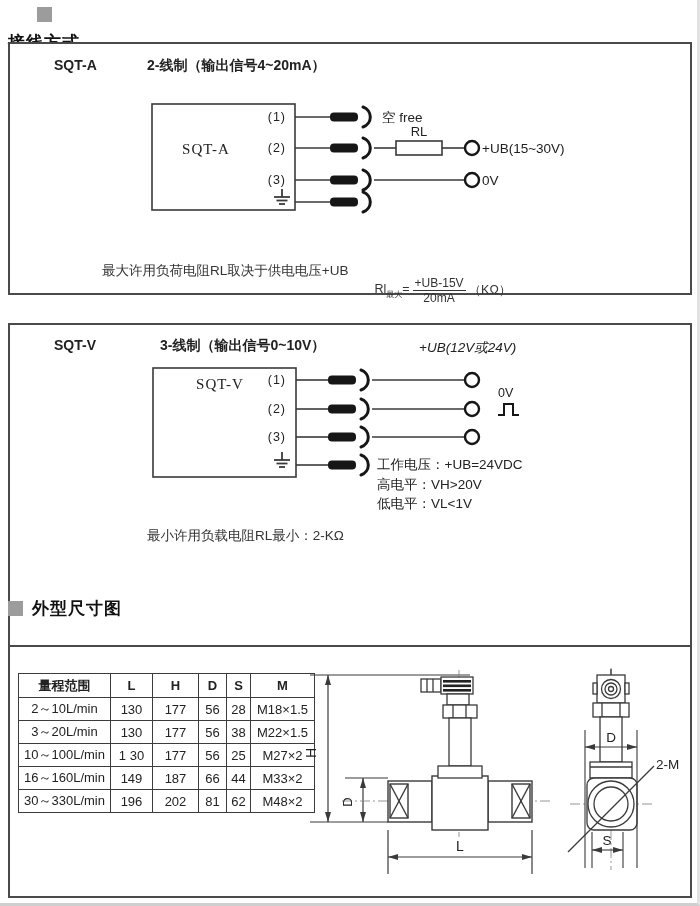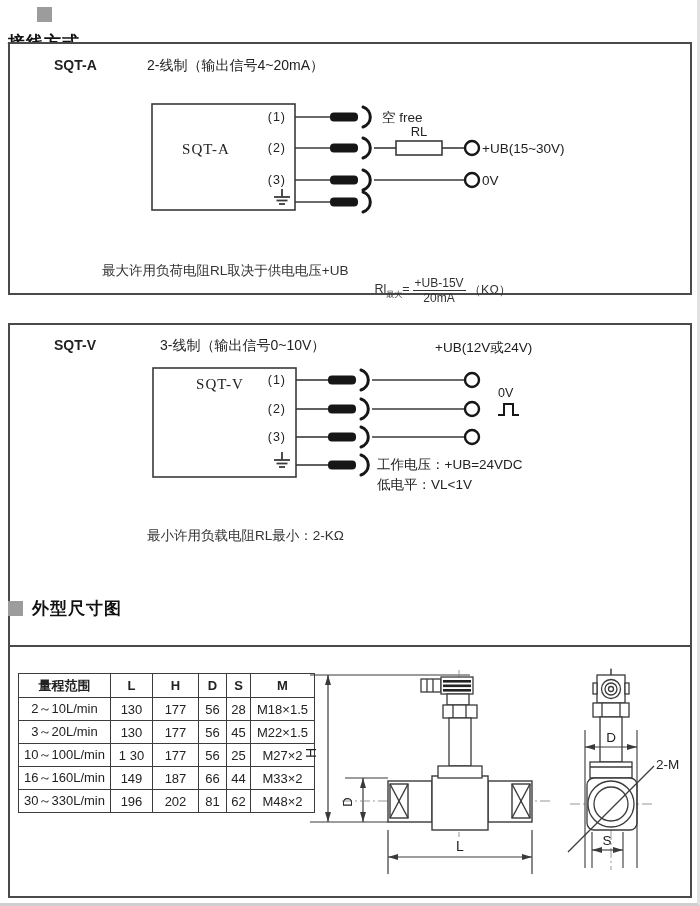--- a/index.html
+++ b/index.html
@@ -7,21 +7,21 @@
   body { font-family:"Liberation Sans","DejaVu Sans",sans-serif; color:#222; }
   .page {
     position:relative; width:700px; height:906px; background:#fff;
     border-right:3px solid #e2e2e2; border-bottom:3px solid #cfcfcf; overflow:hidden;
   }
   .section-header { position:absolute; left:8px; display:flex; align-items:center; gap:9px; }
   .section-header .bullet { width:15px; height:15px; background:#9c9c9c; display:inline-block; }
   .section-header .hdr-text { font-size:17px; font-weight:bold; color:#111; letter-spacing:1px; }
   .panel { position:absolute; left:8px; width:684px; border:2px solid #4a4a4a; background:#fff; }
   .model-label { position:absolute; font-size:14px; font-weight:bold; color:#222; }
-  .wiring-title { position:absolute; font-size:14px; font-weight:normal; color:#222; }
+  .wiring-title { position:absolute; font-size:14px; font-weight:bold; color:#222; }
   .plain-label { position:absolute; font-size:13.5px; color:#222; }
   .note-text { font-size:13.5px; color:#333; }
   .formula-row { position:absolute; display:flex; align-items:center; gap:26px; }
   .formula { display:inline-flex; align-items:center; gap:3px; font-size:12.5px; color:#333;margin-top:40px; }
   .formula sub { font-size:8px; }
   .frac { display:inline-flex; flex-direction:column; align-items:center; font-size:12px; line-height:1.2; }
   .frac .num { border-bottom:1.5px solid #333; padding:0 2px; }
   .spec-block { position:absolute; font-size:13.5px; color:#222; line-height:19.5px; white-space:nowrap; }
   svg { position:absolute; overflow:visible; }
   svg text { font-family:"Liberation Sans","DejaVu Sans",sans-serif; fill:#222; }
@@ -102,21 +102,21 @@
           <span class="den">20mA</span>
         </span>
         <span>（KΩ）</span>
       </span>
     </div>
   </div>
 
   <div class="panel" style="top:323px; height:326px;">
     <span class="model-label" style="left:44px; top:12px;">SQT-V</span>
     <span class="wiring-title" style="left:150px; top:12px;">3-线制（输出信号0~10V）</span>
-    <span class="plain-label" style="left:425px; top:14px;">+UB(12V或24V)</span>
+    <span class="plain-label" style="left:409px; top:14px;font-style:italic;">+UB(12V或24V)</span>
 
     <svg width="680" height="200" viewBox="0 0 680 200" style="left:0; top:0;">
 
       <rect x="143" y="43" width="143" height="109" fill="none" stroke="#3a3a3a" stroke-width="1.6"></rect>
       <text class="serif-label" x="210" y="64" text-anchor="middle" font-size="15" letter-spacing="1">SQT-V</text>
 
       <text x="276" y="59" text-anchor="end" font-size="12.5" letter-spacing="1">(1)</text>
       <text x="276" y="88" text-anchor="end" font-size="12.5" letter-spacing="1">(2)</text>
       <text x="276" y="116" text-anchor="end" font-size="12.5" letter-spacing="1">(3)</text>
 
@@ -151,20 +151,21 @@
       <circle cx="462" cy="55" r="7" fill="#fff" stroke="#161616" stroke-width="2.4"></circle>
       <circle cx="462" cy="84" r="7" fill="#fff" stroke="#161616" stroke-width="2.4"></circle>
       <circle cx="462" cy="112" r="7" fill="#fff" stroke="#161616" stroke-width="2.4"></circle>
 
       <text x="488" y="72" font-size="12.5">0V</text>
       <path d="M 488 90 h 6 v -11 h 9 v 11 h 6" fill="none" stroke="#161616" stroke-width="2"></path>
     </svg>
 
     <div class="spec-block" style="left:367px; top:130px;">
       <div>工作电压：+UB=24VDC</div>
+      <div>高电平：VH&gt;20V</div>
       <div>低电平：VL&lt;1V</div>
     </div>
 
     <span class="note-text" style="position:absolute; left:137px; top:202px;">最小许用负载电阻RL最小：2-KΩ</span>
   </div>
 
   <div class="section-header" style="top:597px;">
     <span class="bullet"></span>
     <span class="hdr-text">外型尺寸图</span>
   </div>
@@ -187,21 +188,21 @@
             <td>177</td>
             <td>56</td>
             <td>28</td>
             <td>M18×1.5</td>
       </tr>
       <tr>
         <td>3～20L/min</td>
             <td>130</td>
             <td>177</td>
             <td>56</td>
-            <td>45</td>
+            <td>38</td>
             <td>M22×1.5</td>
       </tr>
       <tr>
         <td>10～100L/min</td>
             <td>1 30</td>
             <td>177</td>
             <td>56</td>
             <td>25</td>
             <td>M27×2</td>
       </tr>

